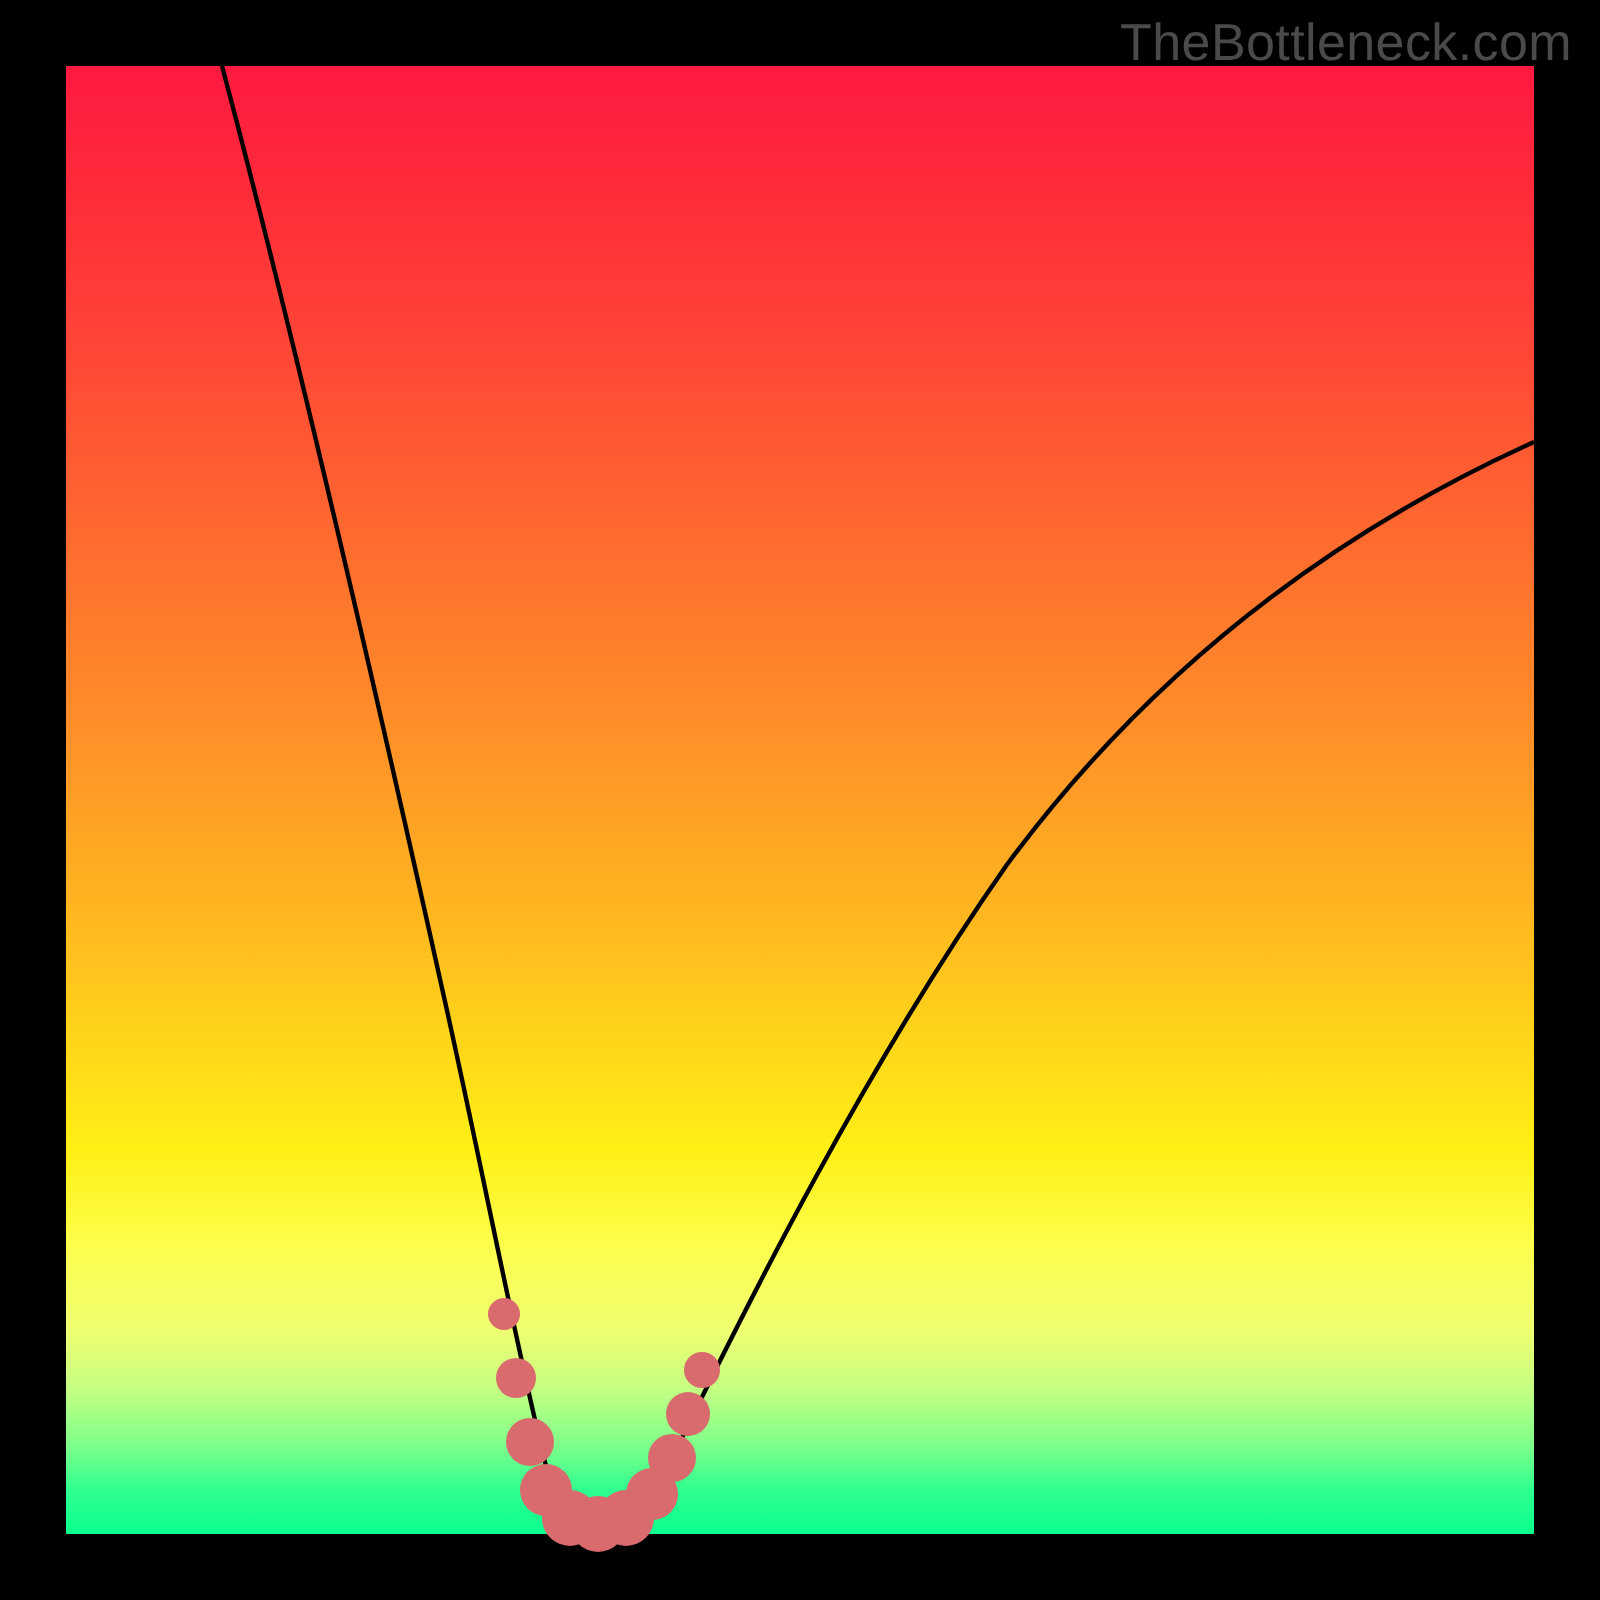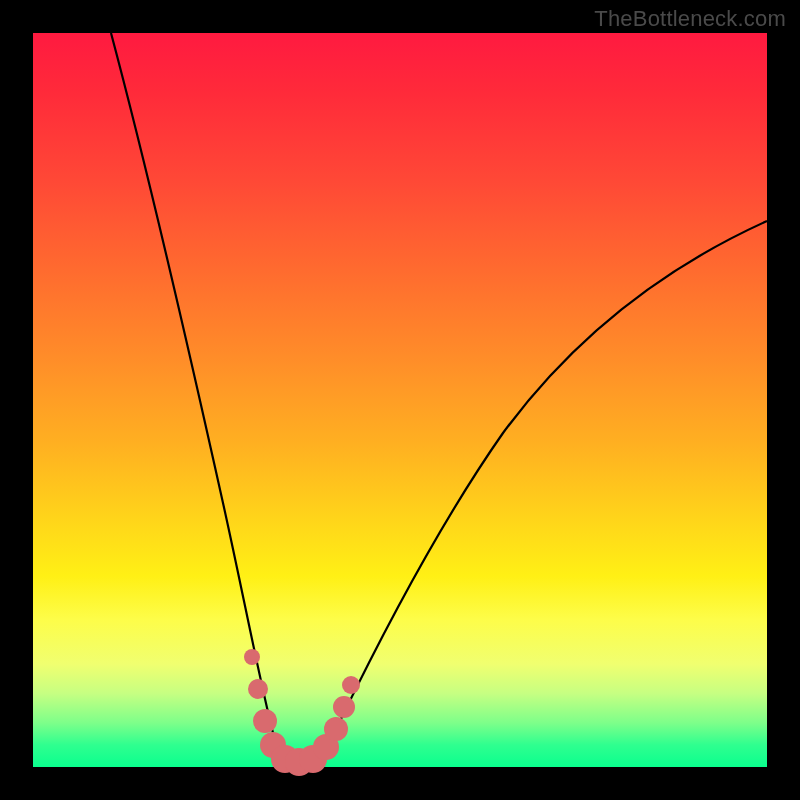--- a/index.html
+++ b/index.html
@@ -38,21 +38,21 @@
       #c6ff82 90%,
       #7dff8a 94%,
       #2fff8f 97%,
       #0aff8e 100%);
   }
   .watermark {
     position: absolute;
     top: 6px;
     right: 14px;
     color: #4a4a4a;
-    font-size: 22px;
+    font-size: 26px;
     font-weight: 500;
     letter-spacing: 0.2px;
     user-select: none;
   }
   svg.curve {
     position: absolute;
     left: 0; top: 0;
     width: 734px; height: 734px;
     overflow: visible;
   }

